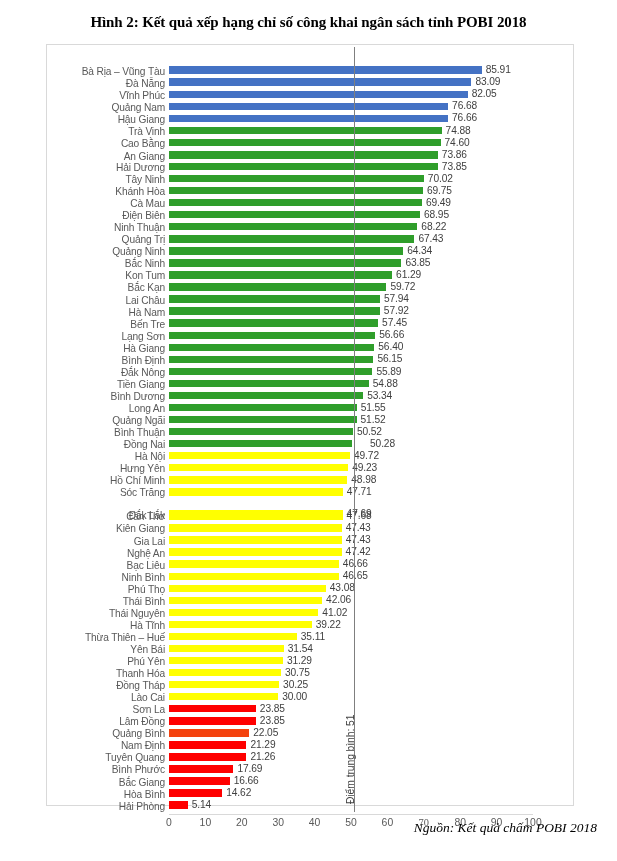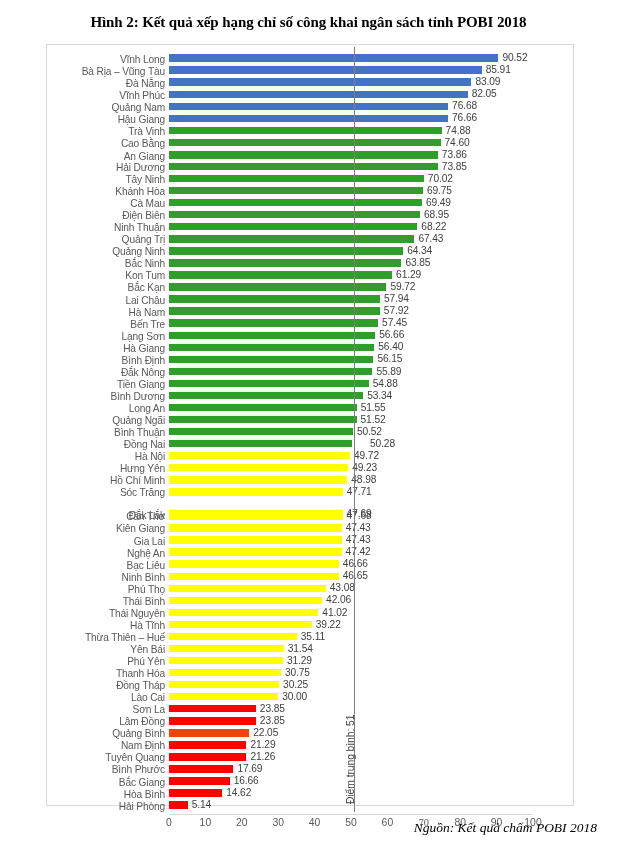--- a/index.html
+++ b/index.html
@@ -138,27 +138,20 @@
     color: #000000;
   }
 </style>
 </head>
 <body>
 
 <div id="figure-title">Hình 2: Kết quả xếp hạng chỉ số công khai ngân sách tỉnh POBI 2018</div>
 
 <div id="chart-frame">
   <div id="plot-area">
-      <div class="row" style="top: 8px;">
-        <div class="row-label" style="left: 0px; width: 118px;">Vĩnh Long</div>
-        <div class="bar-wrap" style="left: 122px; width: 364px;">
-          <div class="bar" style="width: 329.493px; background: rgb(68, 114, 196);"></div>
-          <div class="bar-value" style="left: 333.493px;">90.52</div>
-        </div>
-      </div>
       <div class="row" style="top: 20.05px;">
         <div class="row-label" style="left: 0px; width: 118px;">Bà Rịa – Vũng Tàu</div>
         <div class="bar-wrap" style="left: 122px; width: 364px;">
           <div class="bar" style="width: 312.712px; background: rgb(68, 114, 196);"></div>
           <div class="bar-value" style="left: 316.712px;">85.91</div>
         </div>
       </div>
       <div class="row" style="top: 32.1px;">
         <div class="row-label" style="left: 0px; width: 118px;">Đà Nẵng</div>
         <div class="bar-wrap" style="left: 122px; width: 364px; padding-left: 48px;">

